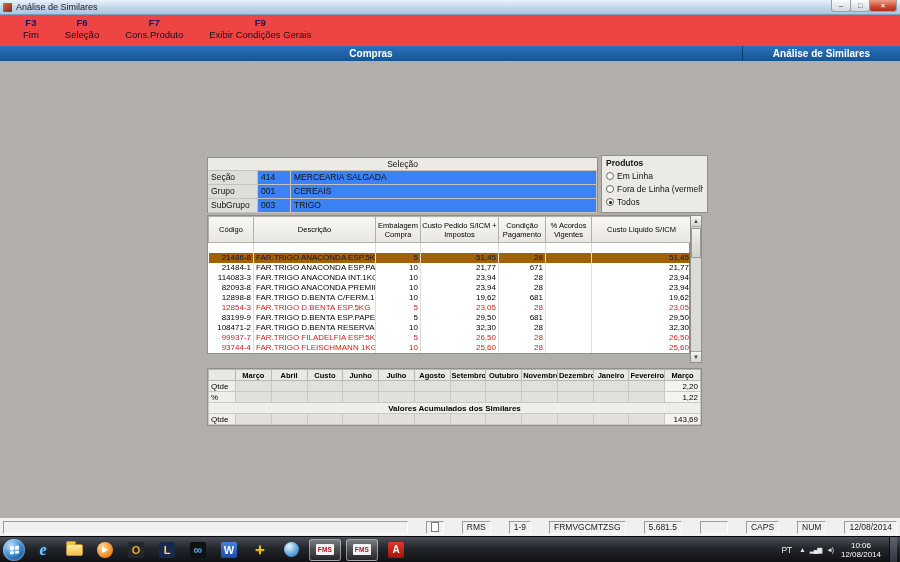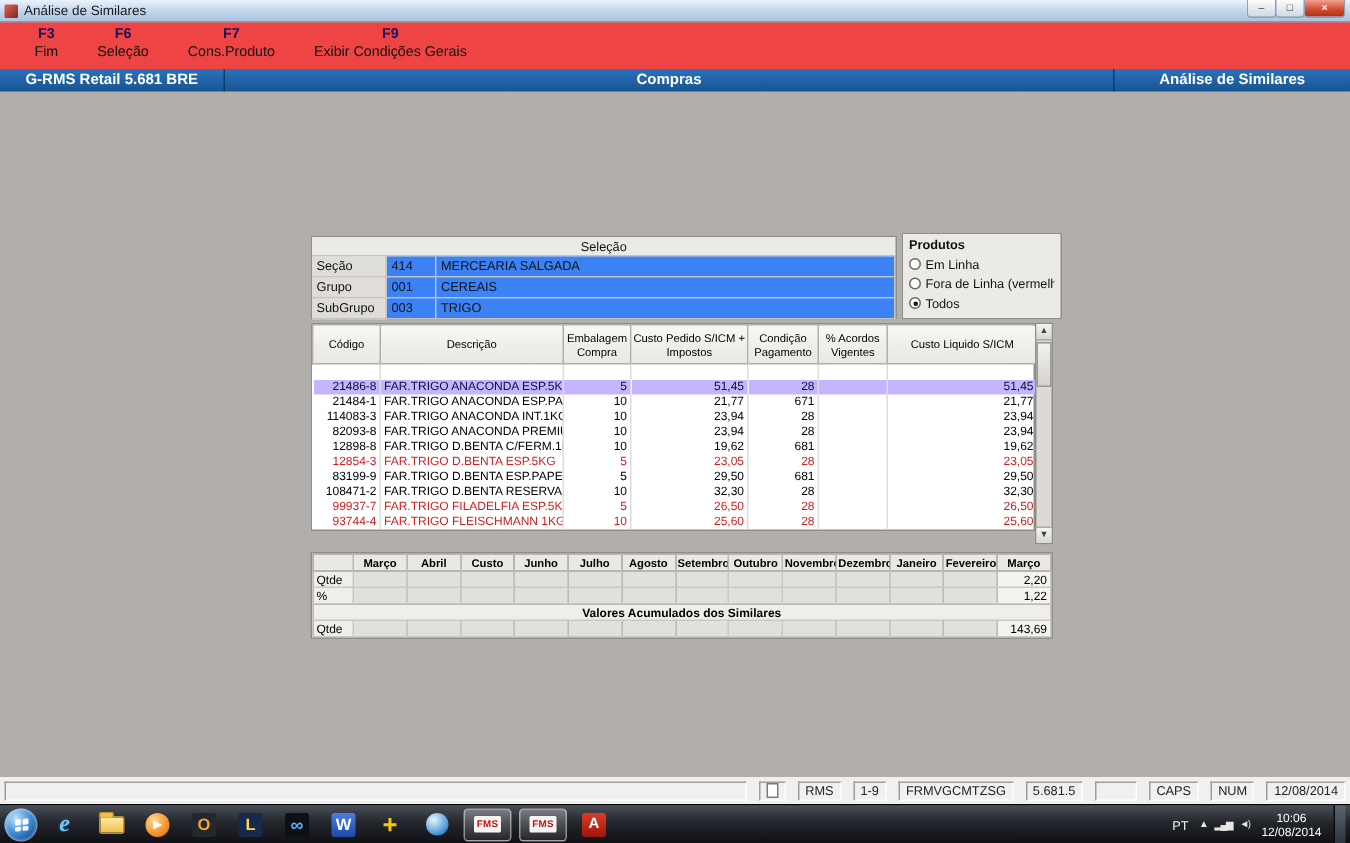--- a/index.html
+++ b/index.html
@@ -58,21 +58,21 @@
 
   
   .grid{position:absolute;left:207px;top:215px;width:483px;border:1px solid #8e8e8a;background:#fff}
   table.pg{border-collapse:collapse;width:100%;table-layout:fixed;font-size:8px;color:#000}
   .pg th{background:linear-gradient(#f7f7f4,#e8e7e1);border:1px solid #b0afa8;
     font-weight:normal;font-size:7.5px;line-height:9px;height:26px;vertical-align:middle;
     white-space:pre-line;padding:0 1px;overflow:hidden}
   .pg td{border-right:1px solid #dddcd6;height:10px;line-height:10px;
     padding:0 2px;white-space:nowrap;overflow:hidden}
   .pg td.r{text-align:right}
-  .pg tr.sel td{background:#c4b5fd;color:#06123d}
+  .pg tr.sel td{background:#a16207;color:#06123d}
   .pg tr.red td{color:#cf1f1f}
 
   .vscroll{position:absolute;left:690px;top:215px;width:12px;height:148px;
     background:#dcdad4;border:1px solid #8e8e8a;display:flex;flex-direction:column}
   .sbtn{height:11px;background:linear-gradient(#f4f4f1,#d8d6cf);border-bottom:1px solid #a9a8a1;
     font-size:6px;display:flex;align-items:center;justify-content:center;color:#444}
   .sbtn:last-child{border-bottom:none;border-top:1px solid #a9a8a1}
   .strack{flex:1;position:relative}
   .sthumb{position:absolute;left:0;top:1px;width:100%;height:30px;
     background:linear-gradient(#f2f2ef,#d4d2cb);border:1px solid #9a9993}
@@ -84,21 +84,21 @@
     height:11px;white-space:nowrap;overflow:hidden;padding:0 1px}
   .mt th.corner{width:27px}
   .mt td{border:1px solid #c9c8c2;background:#e2e0da;height:11px;padding:0 2px;
     white-space:nowrap;overflow:hidden}
   .mt td.band{background:#efeee9;text-align:center;font-weight:bold;font-size:8px}
   .mt td.lab{background:#efeee9}
   .mt td.val{background:#f4f3ee;text-align:right}
 
   
   .statusbar{position:absolute;left:0;top:518px;right:0;height:18px;background:#f0f0f0;
-    display:flex;align-items:center;gap:8px;padding:0 3px;font-size:8.5px;color:#222}
+    display:flex;align-items:center;gap:18px;padding:0 3px;font-size:8.5px;color:#222}
   .sp{height:13px;border:1px solid;border-color:#9d9d9d #fdfdfd #fdfdfd #9d9d9d;
     background:#f0f0f0;display:flex;align-items:center;justify-content:center;
     padding:0 4px;white-space:nowrap}
   .sp.grow{flex:1}
   .sp.spacer{width:28px}
   .page-icon{width:8px;height:10px;background:#fff;border:1px solid #7a7a7a;display:inline-block}
 
   
   .taskbar{position:absolute;left:0;top:536px;right:0;height:26px;
     background:linear-gradient(#4a4f58,#23262b 45%,#0f1115);border-top:1px solid #05060a;
@@ -170,21 +170,20 @@
       <span class="fkey">F7</span>
       <span class="flabel">Cons.Produto</span>
     </div>
     <div class="mitem">
       <span class="fkey">F9</span>
       <span class="flabel">Exibir Condições Gerais</span>
     </div>
   </div>
 
   <div class="bluebar">
-    <span class="seg-left">G-RMS Retail 5.681 BRE</span>
     <span class="seg-center">Compras</span>
     <span class="seg-right">Análise de Similares</span>
   </div>
 
   <div class="selbox">
     <div class="selbox-title">Seleção</div>
     <div class="selrow">
       <span class="sl">Seção</span>
       <span class="sc">414</span>
       <span class="sn">MERCEARIA SALGADA</span>

